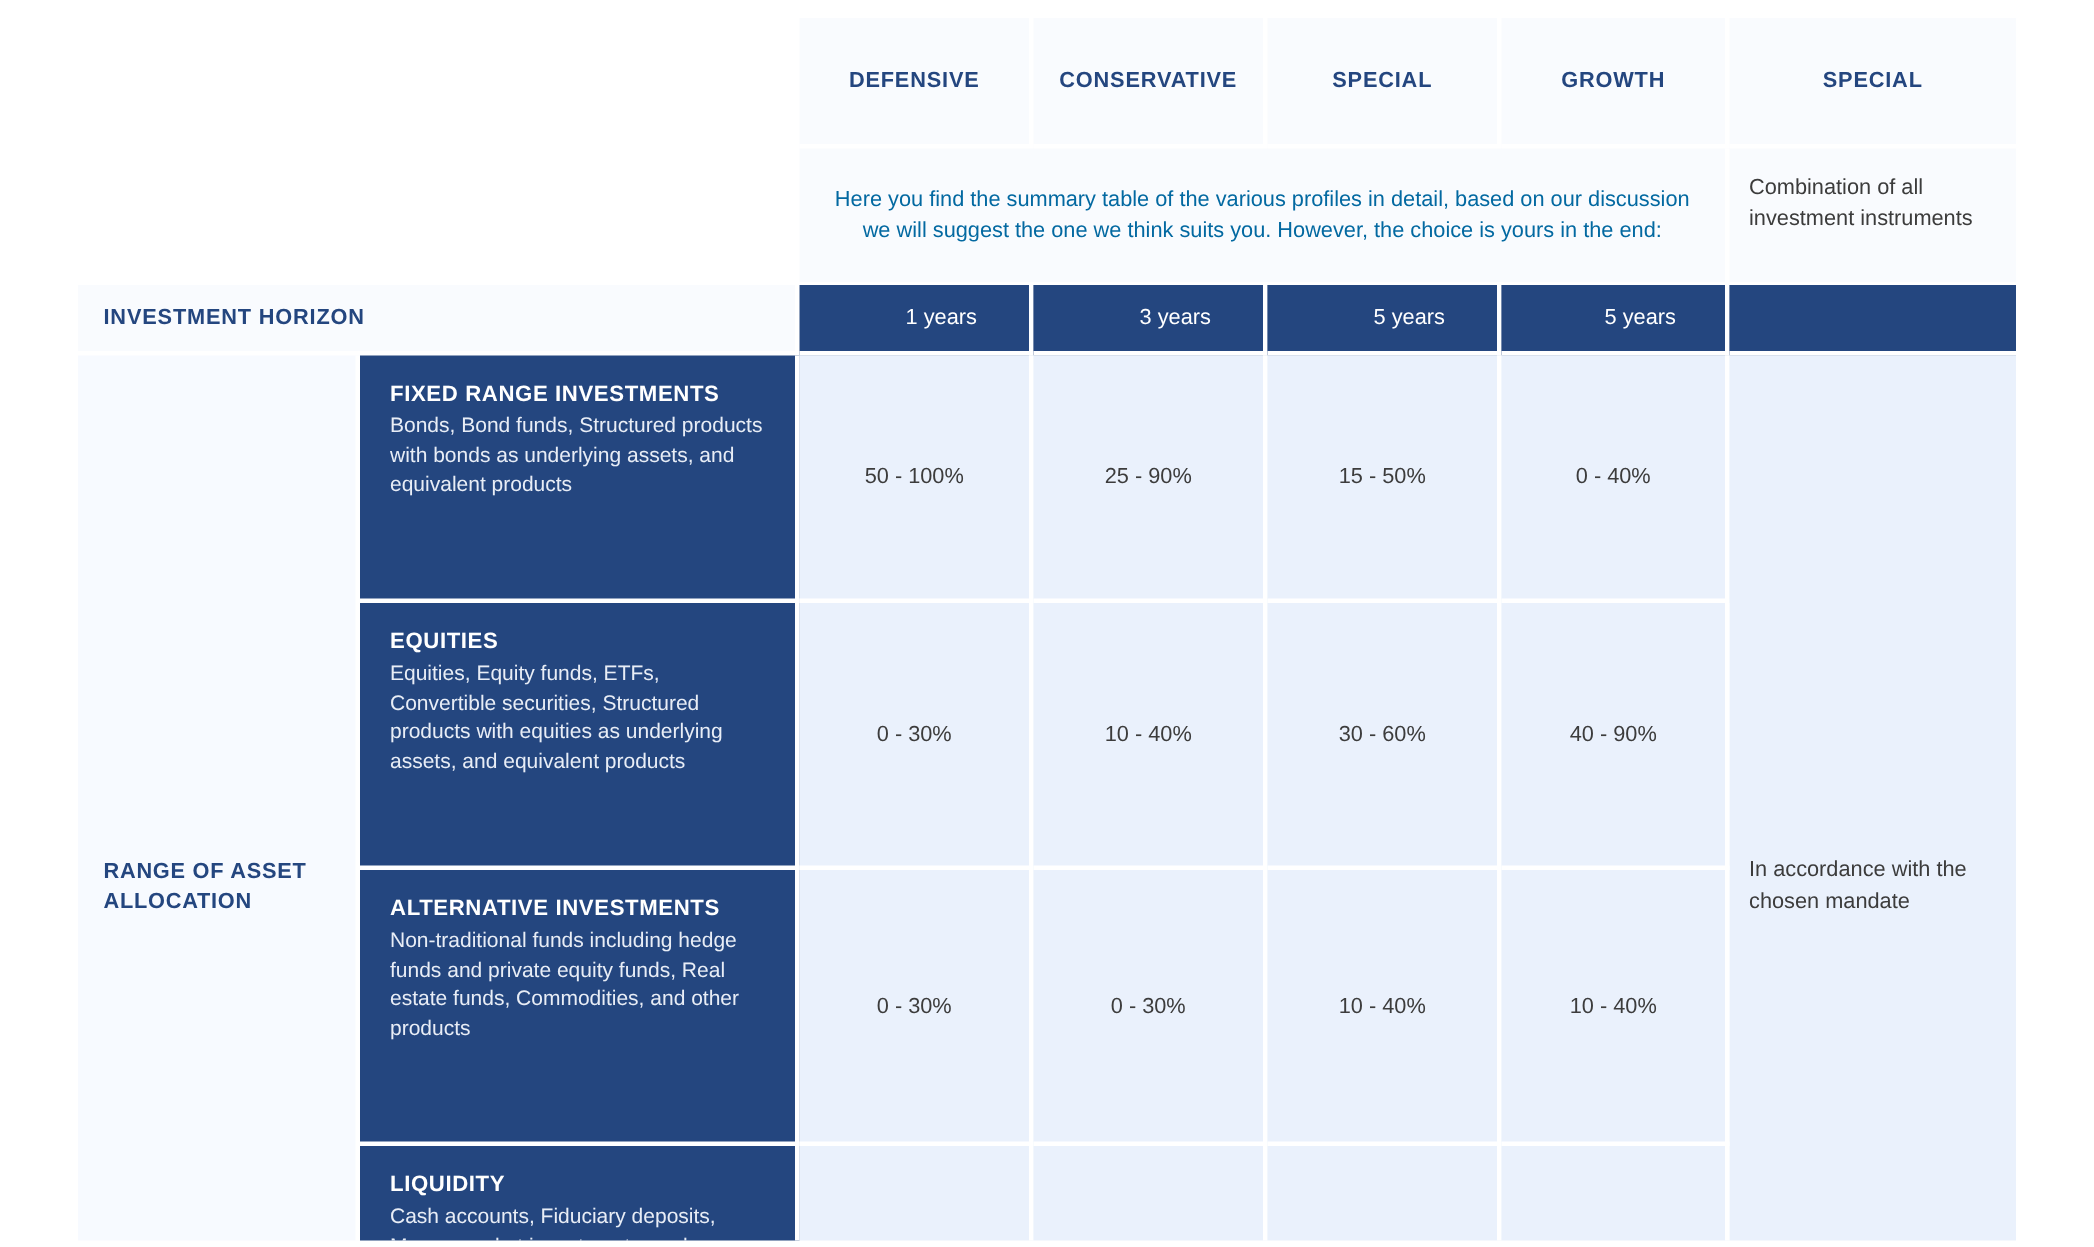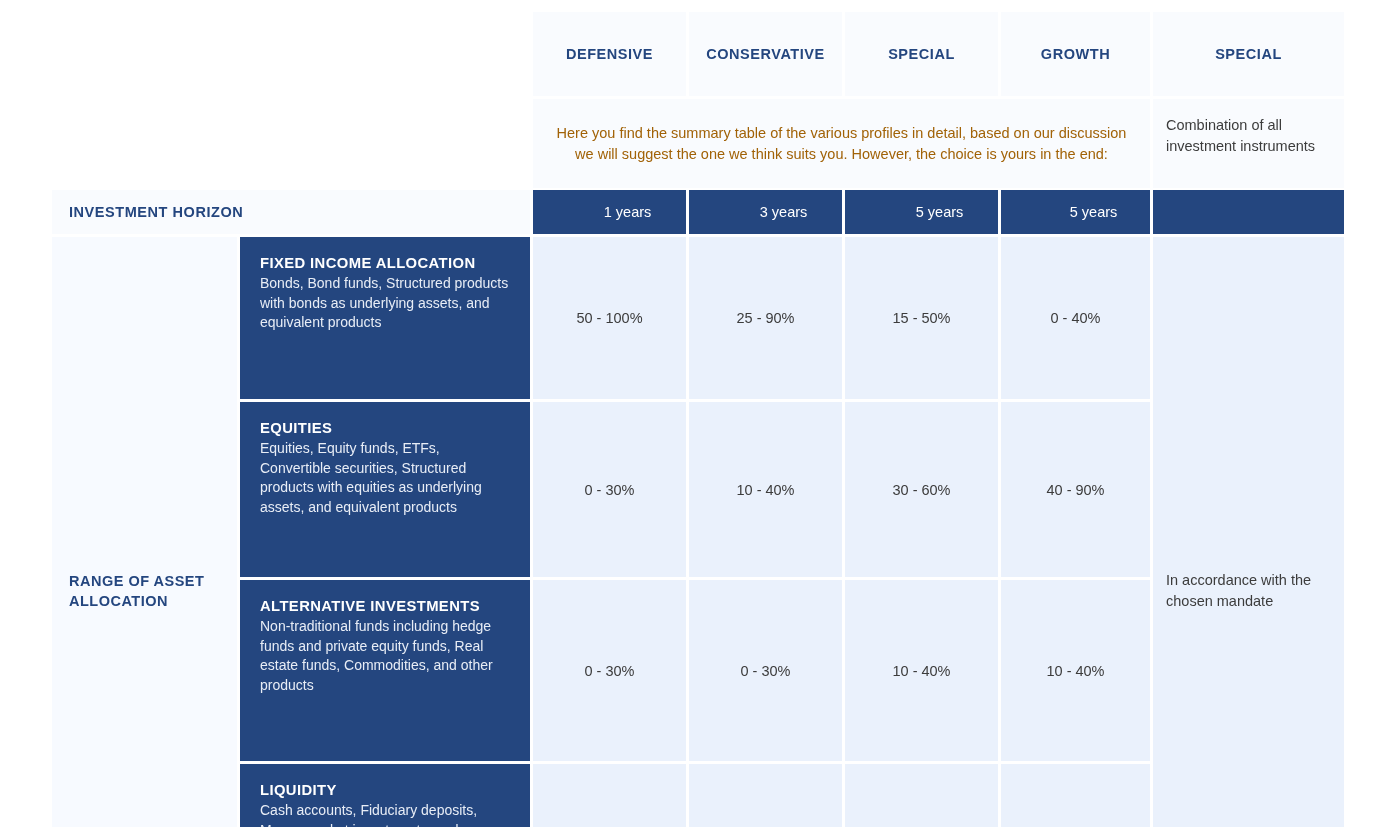--- a/index.html
+++ b/index.html
@@ -65,21 +65,21 @@
 
   
   .intro-blank {
     background: #ffffff;
     height: 74px;
   }
   .intro-cell {
     background: #f9fbfe;
     height: 74px;
     text-align: center;
-    color: #a16207;
+    color: #0369a1;
     font-size: 14.5px;
     line-height: 21px;
     padding: 0 14px;
     border-right: 3px solid #ffffff;
     border-bottom: 2px solid #ffffff;
   }
   .intro-special {
     background: #f9fbfe;
     height: 74px;
     text-align: left;
@@ -216,21 +216,21 @@
         <td class="horizon-cell">1 years</td>
         <td class="horizon-cell">3 years</td>
         <td class="horizon-cell">5 years</td>
         <td class="horizon-cell">5 years</td>
         <td class="horizon-cell last"></td>
       </tr>
 
       <tr class="row-fixed">
         <td class="range-label" rowspan="4">RANGE OF ASSET ALLOCATION</td>
         <td class="asset-cell">
-          <span class="asset-title">FIXED INCOME ALLOCATION</span>
+          <span class="asset-title">FIXED RANGE INVESTMENTS</span>
           <span class="asset-desc">Bonds, Bond funds, Structured products with bonds as underlying assets, and equivalent products</span>
         </td>
         <td class="val-cell">50 - 100%</td>
         <td class="val-cell">25 - 90%</td>
         <td class="val-cell">15 - 50%</td>
         <td class="val-cell">0 - 40%</td>
         <td class="special-cell" rowspan="4">In accordance with the chosen mandate</td>
       </tr>
 
       <tr class="row-equity">

